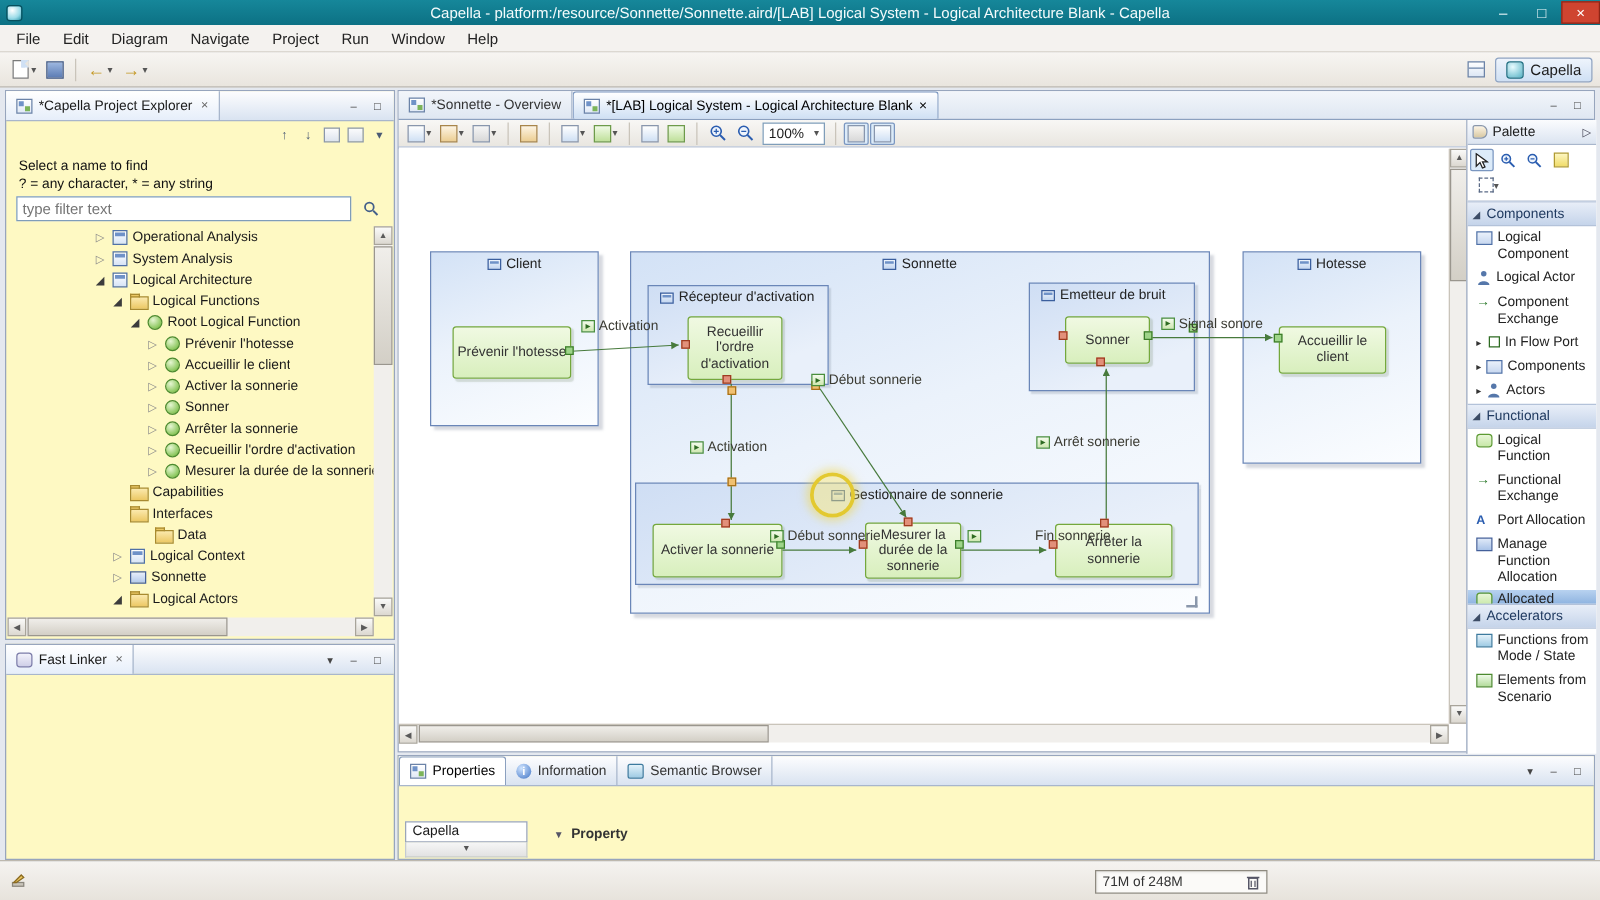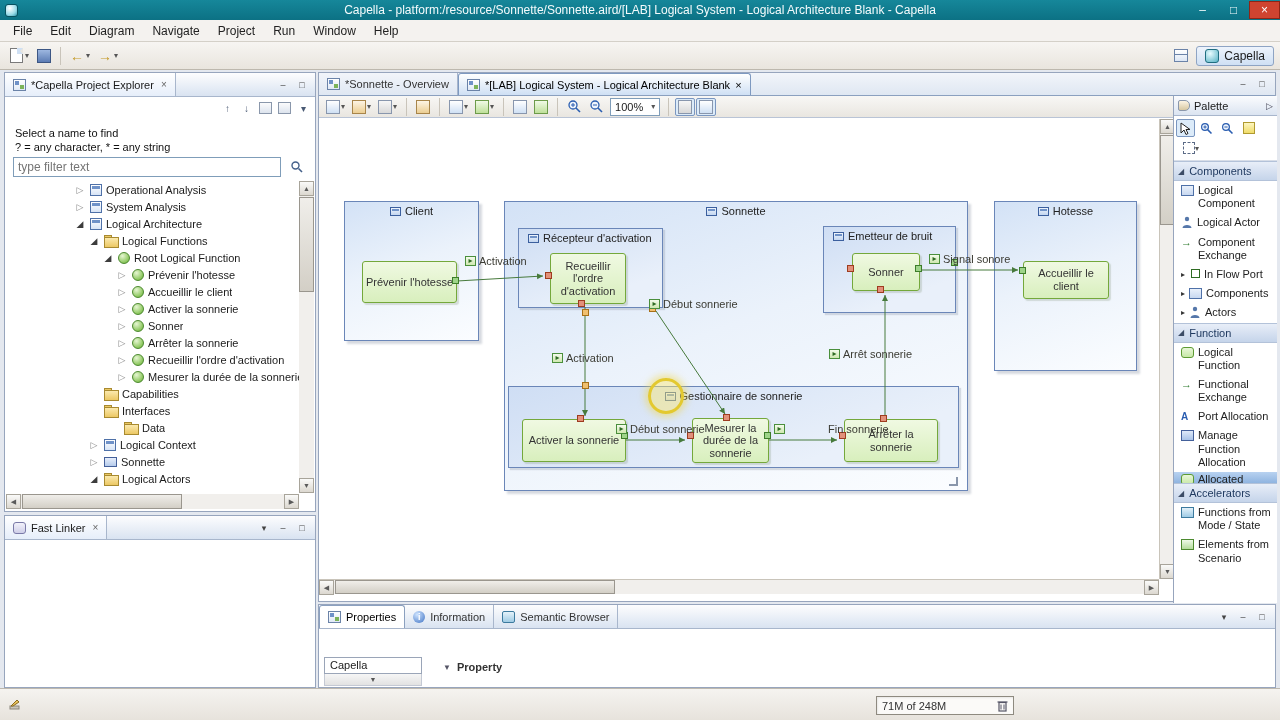--- a/index.html
+++ b/index.html
@@ -29,21 +29,21 @@
   .ic-save { width:14px; height:14px; background:linear-gradient(#9db7e0,#5c7cb4); border:1px solid #3c5684; }
   .nav-arrow { color:#c59a28; font-size:14px; font-weight:bold; }
   #tb-right { margin-left:auto; display:flex; align-items:center; gap:4px; }
   .ic-table { width:14px; height:13px; border:1px solid #6b83a8; background:
       linear-gradient(#fff,#dce6f4); position:relative; }
   .ic-table::before { content:""; position:absolute; left:0; right:0; top:4px; height:1px; background:#6b83a8; }
   #persp { display:flex; align-items:center; gap:5px; padding:2px 8px; border:1px solid #8ea4c4; border-radius:3px; background:linear-gradient(#eef4fc,#cfe0f4); font-size:12px; }
   .ic-cap { width:14px; height:14px; border-radius:3px; border:1px solid #1f6e80; background:radial-gradient(circle at 35% 30%,#e8fbff,#55b2c4); }
 
   
-  .view { position:absolute; background:#ffffff; border:1px solid #97a5bd; }
+  .view { position:absolute; background:#fef9c3; border:1px solid #97a5bd; }
   .vhead { height:24px; background:linear-gradient(#fdfdfe,#d9e3f1); border-bottom:1px solid #a8b6cc; display:flex; align-items:stretch; }
   .vtab { display:flex; align-items:center; gap:5px; padding:0 8px; background:linear-gradient(#ffffff,#e6eefa); border-right:1px solid #a8b6cc; white-space:nowrap; }
   .vtab .x { color:#666; font-size:10px; margin-left:2px; }
   .vbtns { margin-left:auto; display:flex; align-items:center; gap:3px; padding-right:5px; }
   .mbtn { width:16px; height:14px; font-size:9px; color:#444; display:flex; align-items:center; justify-content:center; }
   .ic-view { width:13px; height:12px; border:1px solid #6b83a8; background:linear-gradient(#ffffff,#e0e9f6); position:relative; }
   .ic-view::before { content:""; position:absolute; left:1px; top:1px; width:4px; height:4px; background:#6f92c8; }
   .ic-view::after { content:""; position:absolute; right:1px; bottom:1px; width:4px; height:4px; background:#7cb45a; }
 
   
@@ -653,21 +653,21 @@
       <span class="pstack">▸</span>
       <svg width="12" height="13" viewBox="0 0 12 13" style="flex:none">
           <circle cx="6" cy="3" r="2.2" fill="#5577aa"></circle>
           <path d="M1.5,12 C1.5,8 10.5,8 10.5,12 Z" fill="#5577aa"></path>
         </svg>
       <span>Actors</span>
     </div>
 
     <div class="psec">
       <span class="ptw">◢</span>
-      <span>Function</span>
+      <span>Functional</span>
     </div>
     <div class="pitem">
       <span class="pi pi-function"></span>
       <span>Logical Function</span>
     </div>
     <div class="pitem">
       <span class="pi pi-exchange">→</span>
       <span>Functional Exchange</span>
     </div>
     <div class="pitem">

